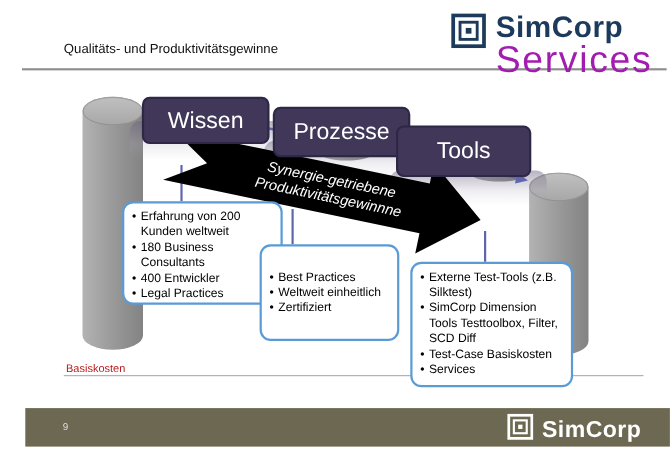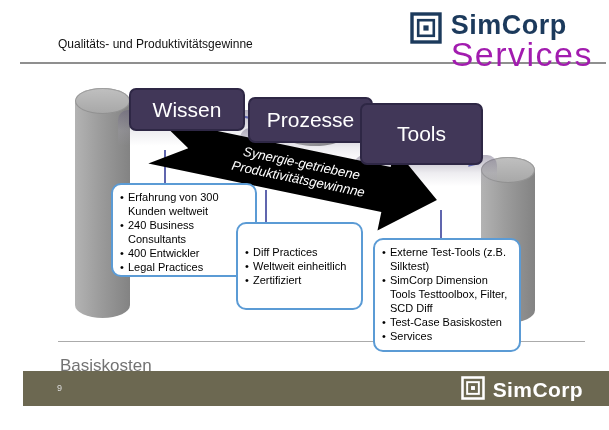--- a/index.html
+++ b/index.html
@@ -40,21 +40,21 @@
   
   .note{position:absolute;background:#fff;border:2px solid #5B9BD5;border-radius:10px;
         box-sizing:border-box;font-size:11px;line-height:14px;color:#000;padding:5px 5px 5px 7px;}
   .note.center{display:flex;flex-direction:column;justify-content:center;}
   .li{display:flex;}
   .dot{width:8px;flex:0 0 8px;}
   .li-text{flex:1;}
 
   
   .bottom-rule{position:absolute;left:58px;top:341px;width:527px;height:1px;background:#ababab;}
-  .cost-label{position:absolute;top:356px;font-size:17px;color:#737373;}
+  .cost-label{position:absolute;top:330px;font-size:10px;color:#b91c1c;}
   .cost-left{left:60px;}
   .cost-right{right:52px;}
 
   
   .footer-bar{position:absolute;left:23px;top:371px;width:586px;height:35px;background:#6C6851;}
   .page-number{position:absolute;left:34px;top:12px;font-size:9px;color:#ddd;}
   .footer-logo{position:absolute;right:26px;top:5px;display:flex;align-items:center;gap:8px;}
   .footer-logo .name{font-size:21px;font-weight:bold;color:#fff;letter-spacing:.4px;}
 </style>
 </head>
@@ -121,47 +121,47 @@
       <text x="150" y="12" text-anchor="middle" font-size="13.2" font-style="italic" fill="#ffffff">Produktivitätsgewinnne</text>
     </g>
   </svg>
 
   <div class="stage" style="left:129px;top:60px;width:116px;height:43px;margin-top:28px;">
     <span>Wissen</span>
   </div>
   <div class="stage" style="left:248px;top:77px;width:125px;height:46px;margin-top:20px;">
     <span>Prozesse</span>
   </div>
-  <div class="stage" style="left:360px;top:103px;width:123px;height:62px;">
+  <div class="stage" style="left:360px;top:114px;width:123px;height:47px;">
     <span>Tools</span>
   </div>
 
   <div class="note" style="left:111px;top:183px;width:146px;height:94px;">
     <div class="li">
         <span class="dot">•</span>
-        <span class="li-text">Erfahrung von 300 Kunden weltweit</span>
-      </div>
-    <div class="li">
-        <span class="dot">•</span>
-        <span class="li-text">240 Business Consultants</span>
+        <span class="li-text">Erfahrung von 200 Kunden weltweit</span>
+      </div>
+    <div class="li">
+        <span class="dot">•</span>
+        <span class="li-text">180 Business Consultants</span>
       </div>
     <div class="li">
         <span class="dot">•</span>
         <span class="li-text">400 Entwickler</span>
       </div>
     <div class="li">
         <span class="dot">•</span>
         <span class="li-text">Legal Practices</span>
       </div>
   </div>
 
   <div class="note center" style="left:236px;top:222px;width:127px;height:88px;">
     <div class="li">
         <span class="dot">•</span>
-        <span class="li-text">Diff Practices</span>
+        <span class="li-text">Best Practices</span>
       </div>
     <div class="li">
         <span class="dot">•</span>
         <span class="li-text">Weltweit einheitlich</span>
       </div>
     <div class="li">
         <span class="dot">•</span>
         <span class="li-text">Zertifiziert</span>
       </div>
   </div>

